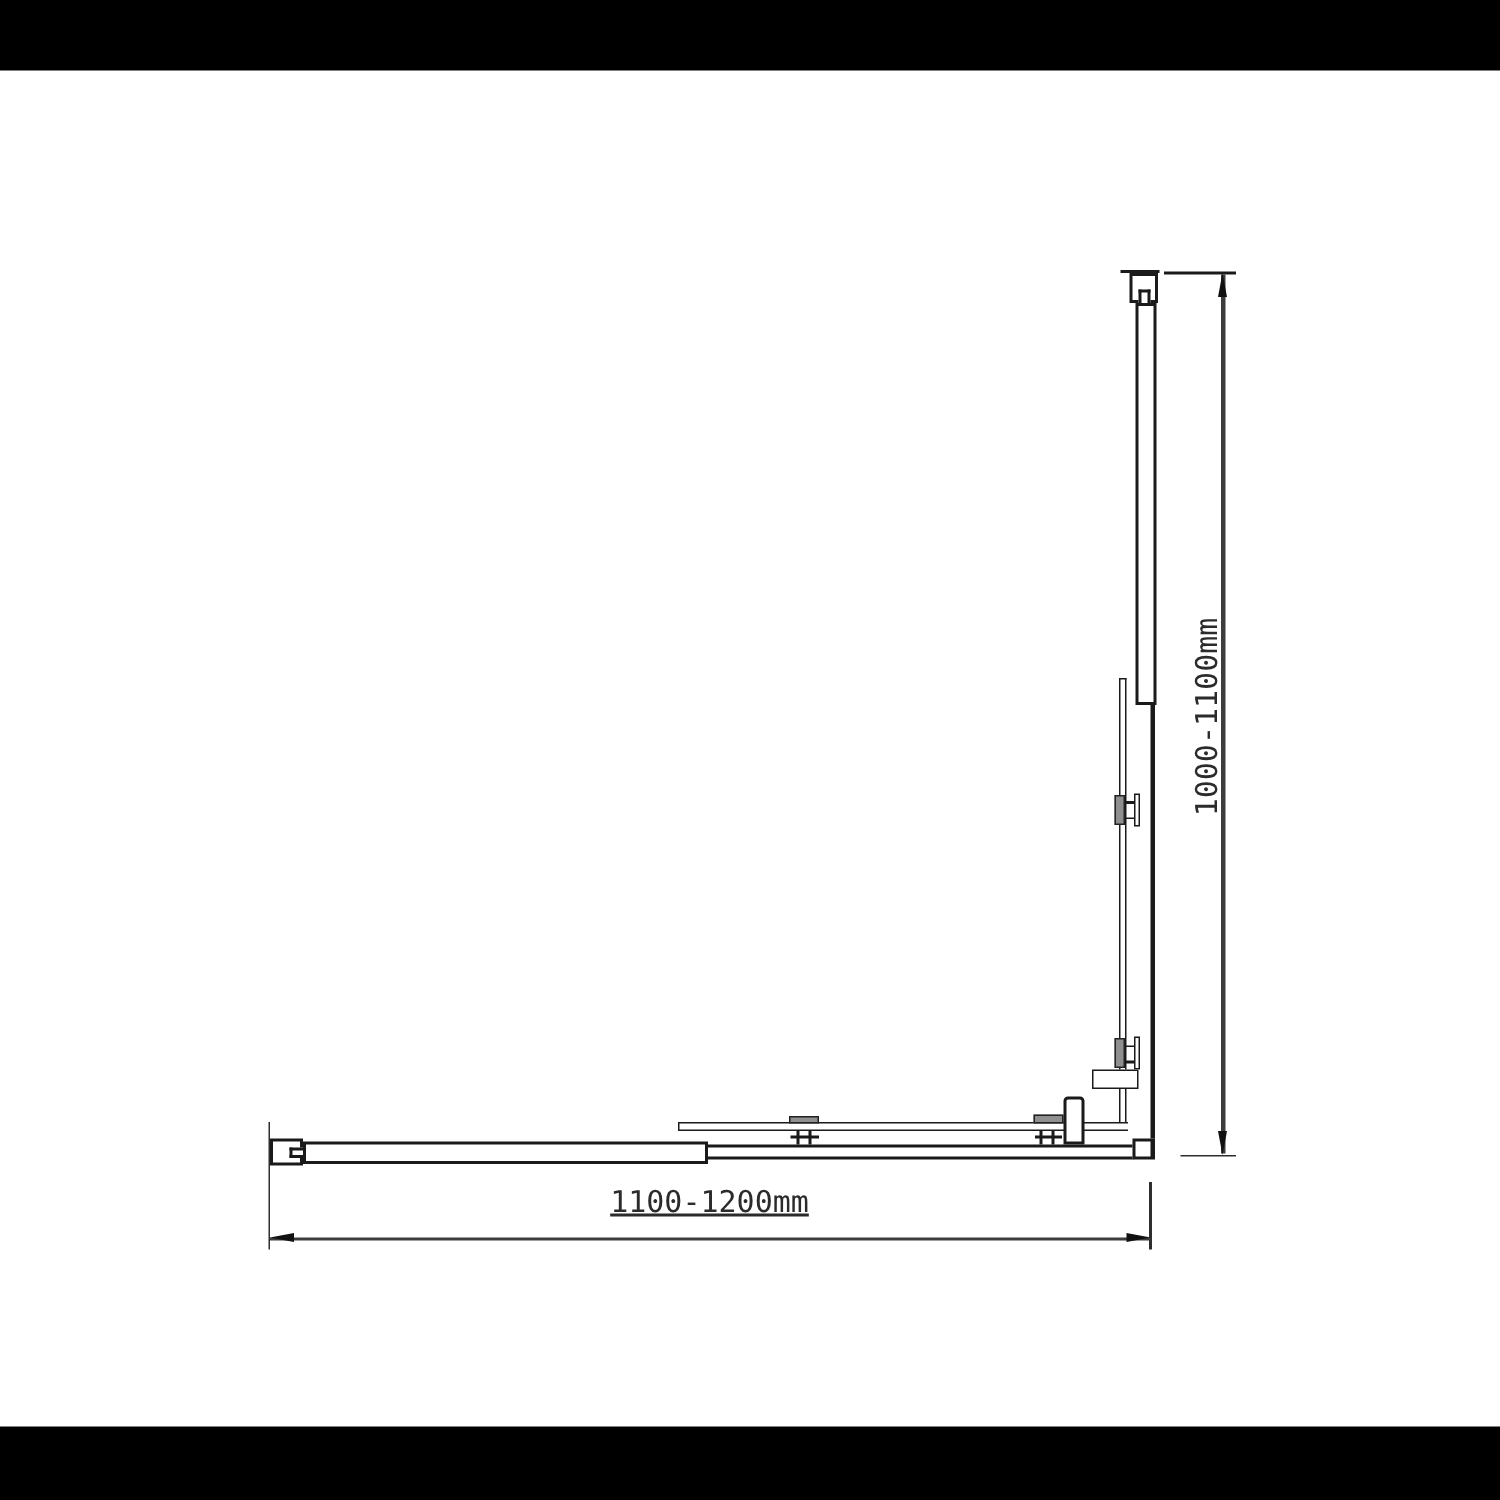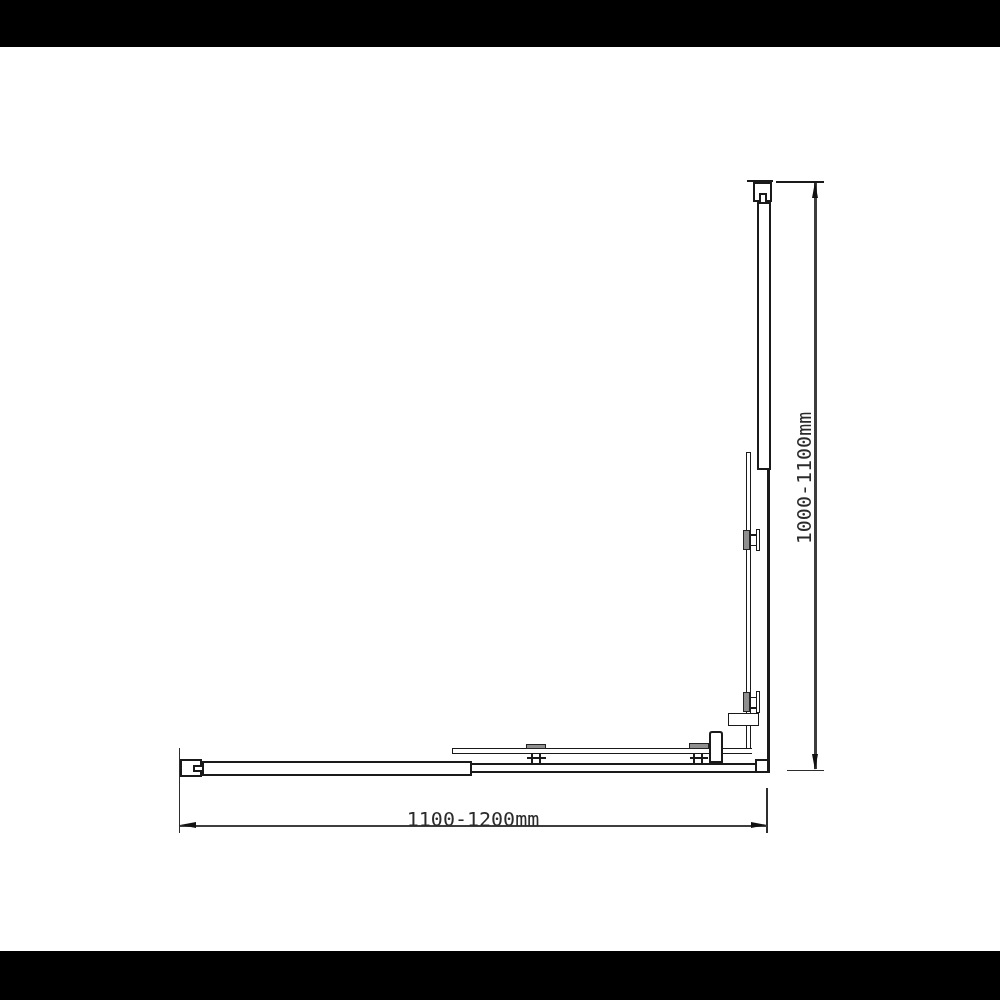--- a/index.html
+++ b/index.html
@@ -71,15 +71,15 @@
   <div class="abs ext" style="left:787px;top:769.5px;width:37px;height:1.5px;"></div>
   <div class="abs dimln" style="left:814px;top:183px;width:2.5px;height:586px;"></div>
   <div class="abs tri" style="left:811.75px;top:182px;border-left:3.5px solid transparent;border-right:3.5px solid transparent;border-bottom:16px solid #111;"></div>
   <div class="abs tri" style="left:811.75px;top:754px;border-left:3.5px solid transparent;border-right:3.5px solid transparent;border-top:16px solid #111;"></div>
   <div class="abs dimtext" style="left:730px;top:466px;width:150px;height:24px;transform:rotate(-90deg);">1000-1100mm</div>
 
   <div class="abs ext" style="left:766px;top:788px;width:1.5px;height:45px;"></div>
   <div class="abs dimln" style="left:180px;top:824.5px;width:587px;height:2.5px;"></div>
   <div class="abs tri" style="left:180px;top:822.25px;border-top:3.5px solid transparent;border-bottom:3.5px solid transparent;border-right:16px solid #111;"></div>
   <div class="abs tri" style="left:751px;top:822.25px;border-top:3.5px solid transparent;border-bottom:3.5px solid transparent;border-left:16px solid #111;"></div>
-  <div class="abs dimtext" style="left:398px;top:808px;width:150px;height:22px;">1100-1200mm</div>
+  <div class="abs dimtext" style="left:398px;top:790px;width:150px;height:22px;text-decoration:underline;">1100-1200mm</div>
 
 </div>
 
 </body></html>

